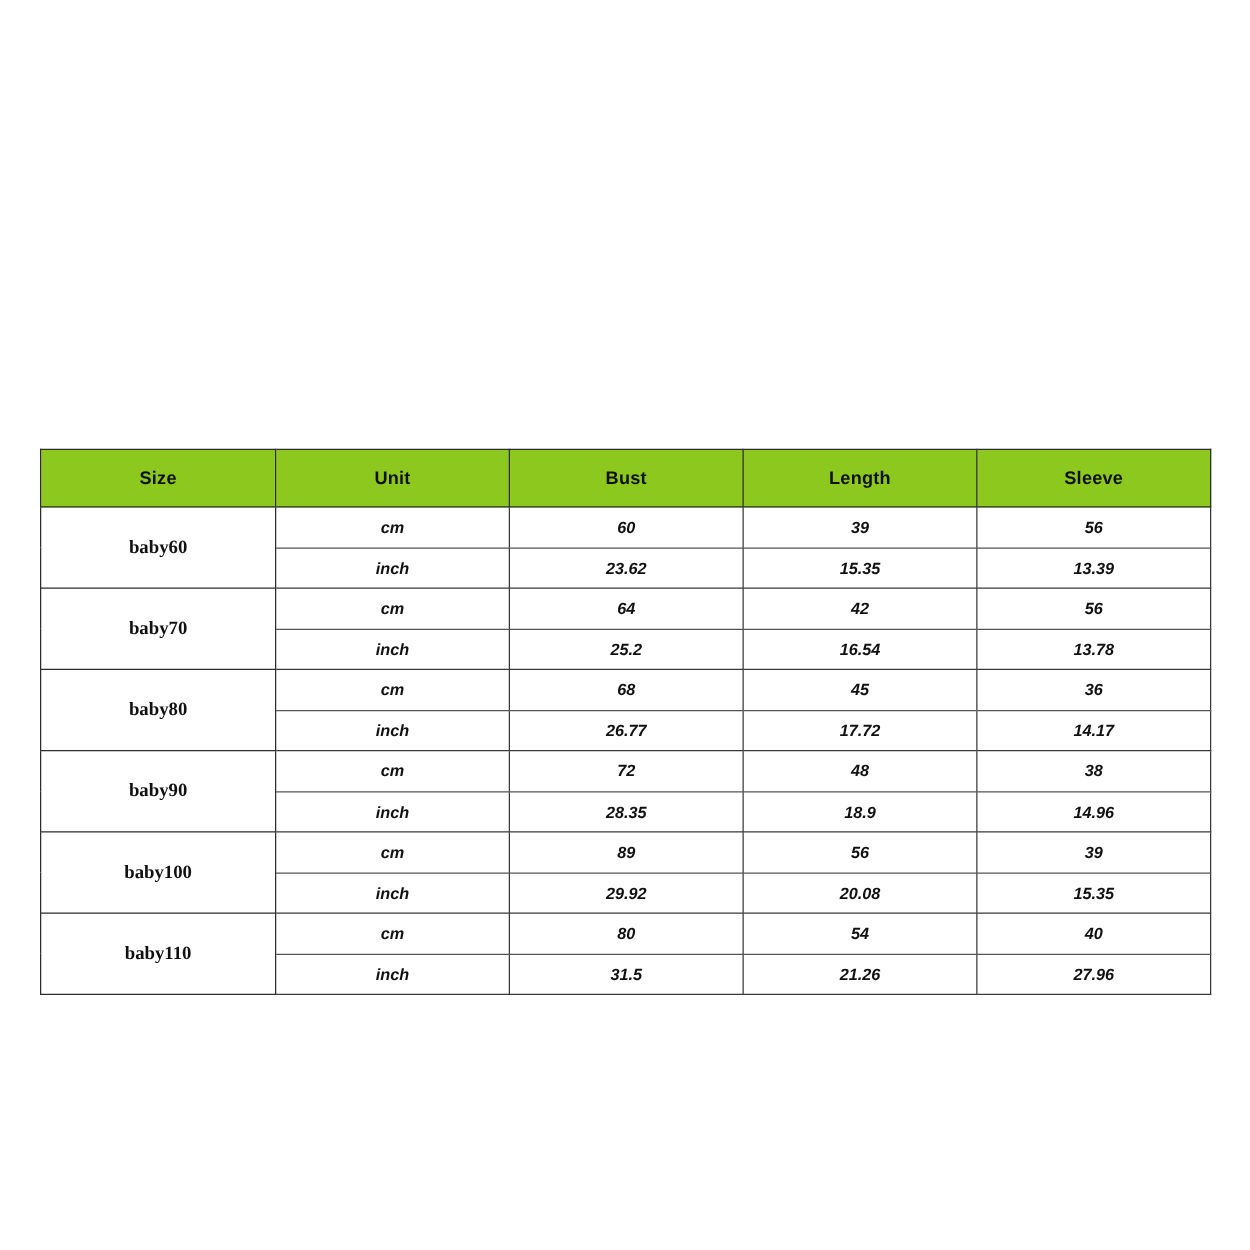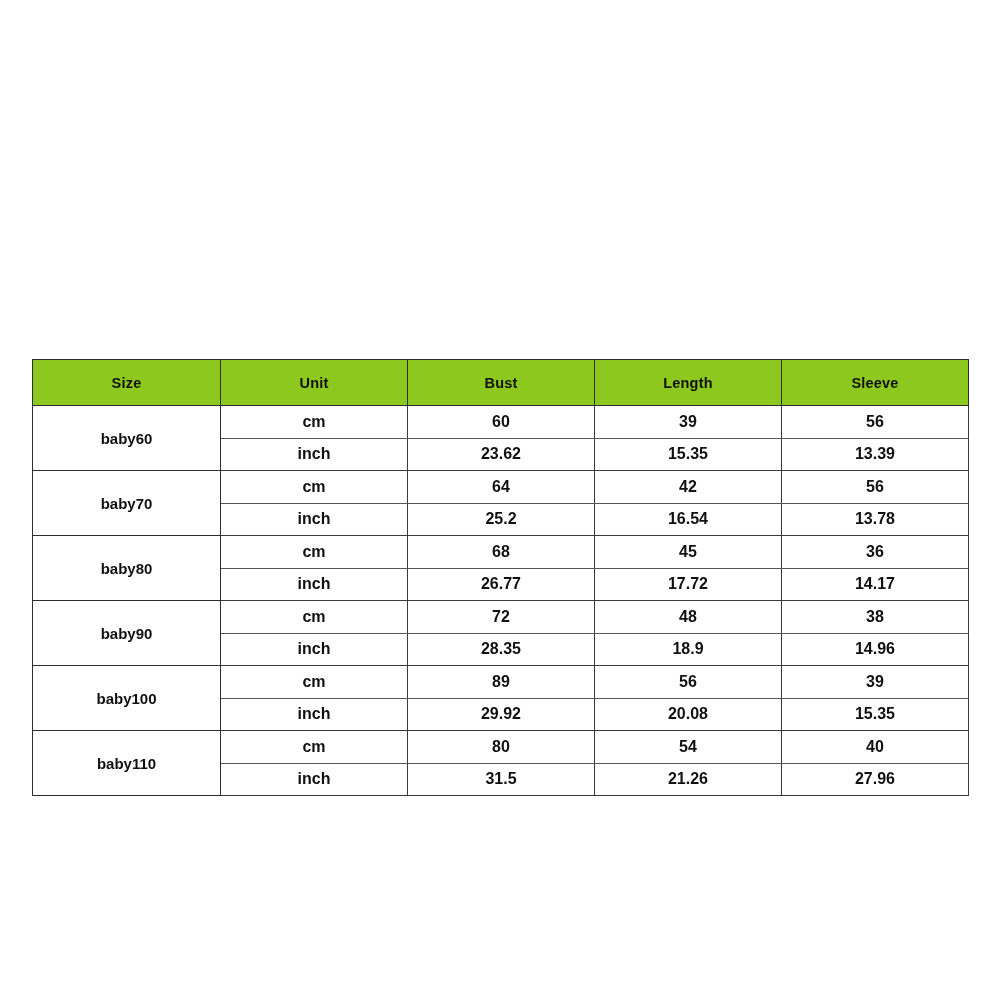--- a/index.html
+++ b/index.html
@@ -51,26 +51,28 @@
     height: 37px;
     font-size: 14.5px;
     letter-spacing: 0.2px;
     border-color: #2d2d2d;
   }
 
   table.size-chart td.size-cell {
     height: 47px;
     font-size: 15px;
     border-color: #2d2d2d;
+    font-family: Liberation Serif, serif;
   }
 
   table.size-chart td.unit-cell,
   table.size-chart td.val-cell {
     height: 23.5px;
-    font-size: 16px;
+    font-size: 13px;
+    font-style: italic;
   }
 
   table.size-chart tr.row-cm td.unit-cell,
   table.size-chart tr.row-cm td.val-cell {
     border-bottom: 1px solid #555555;
   }
 
   table.size-chart tr.row-inch td.unit-cell,
   table.size-chart tr.row-inch td.val-cell {
     border-top: none;

